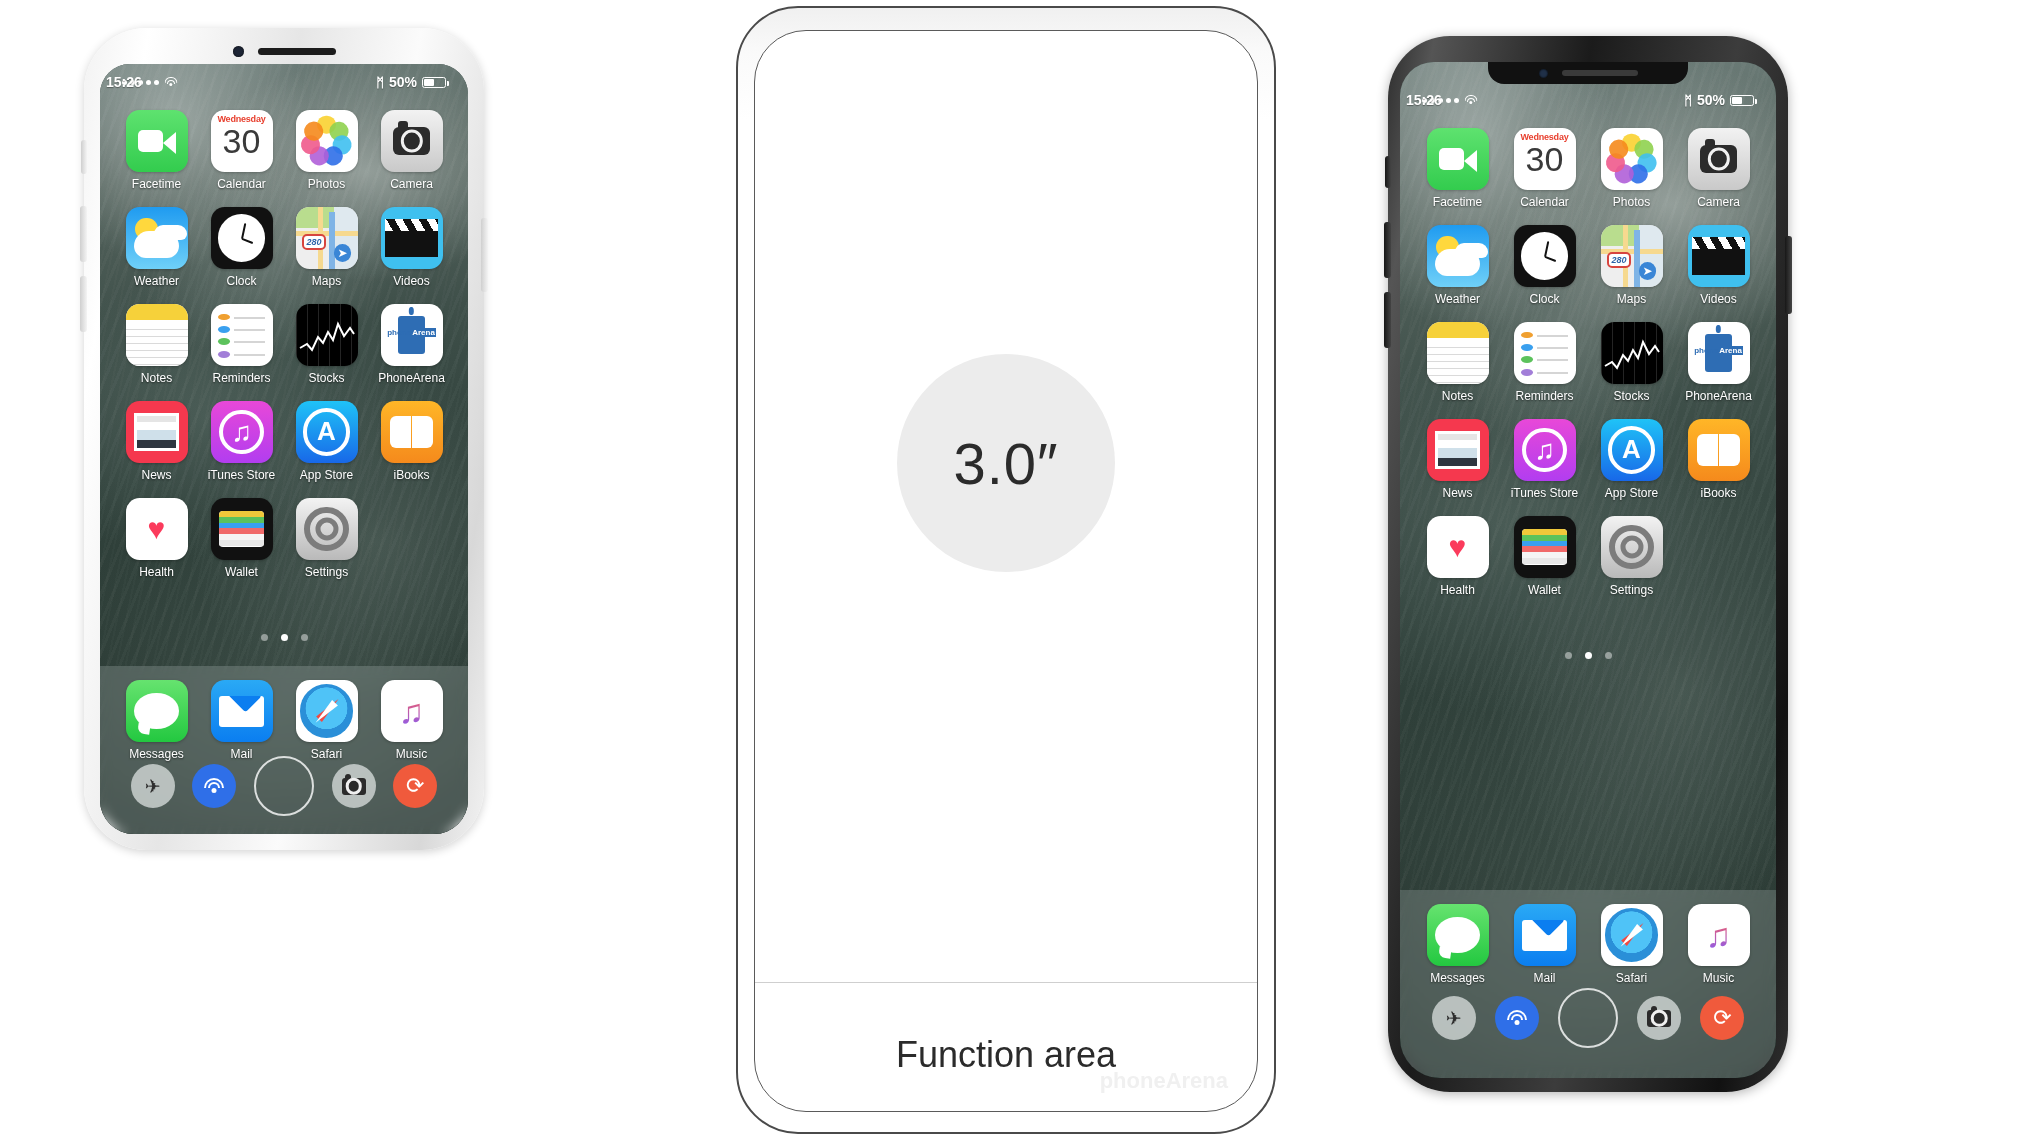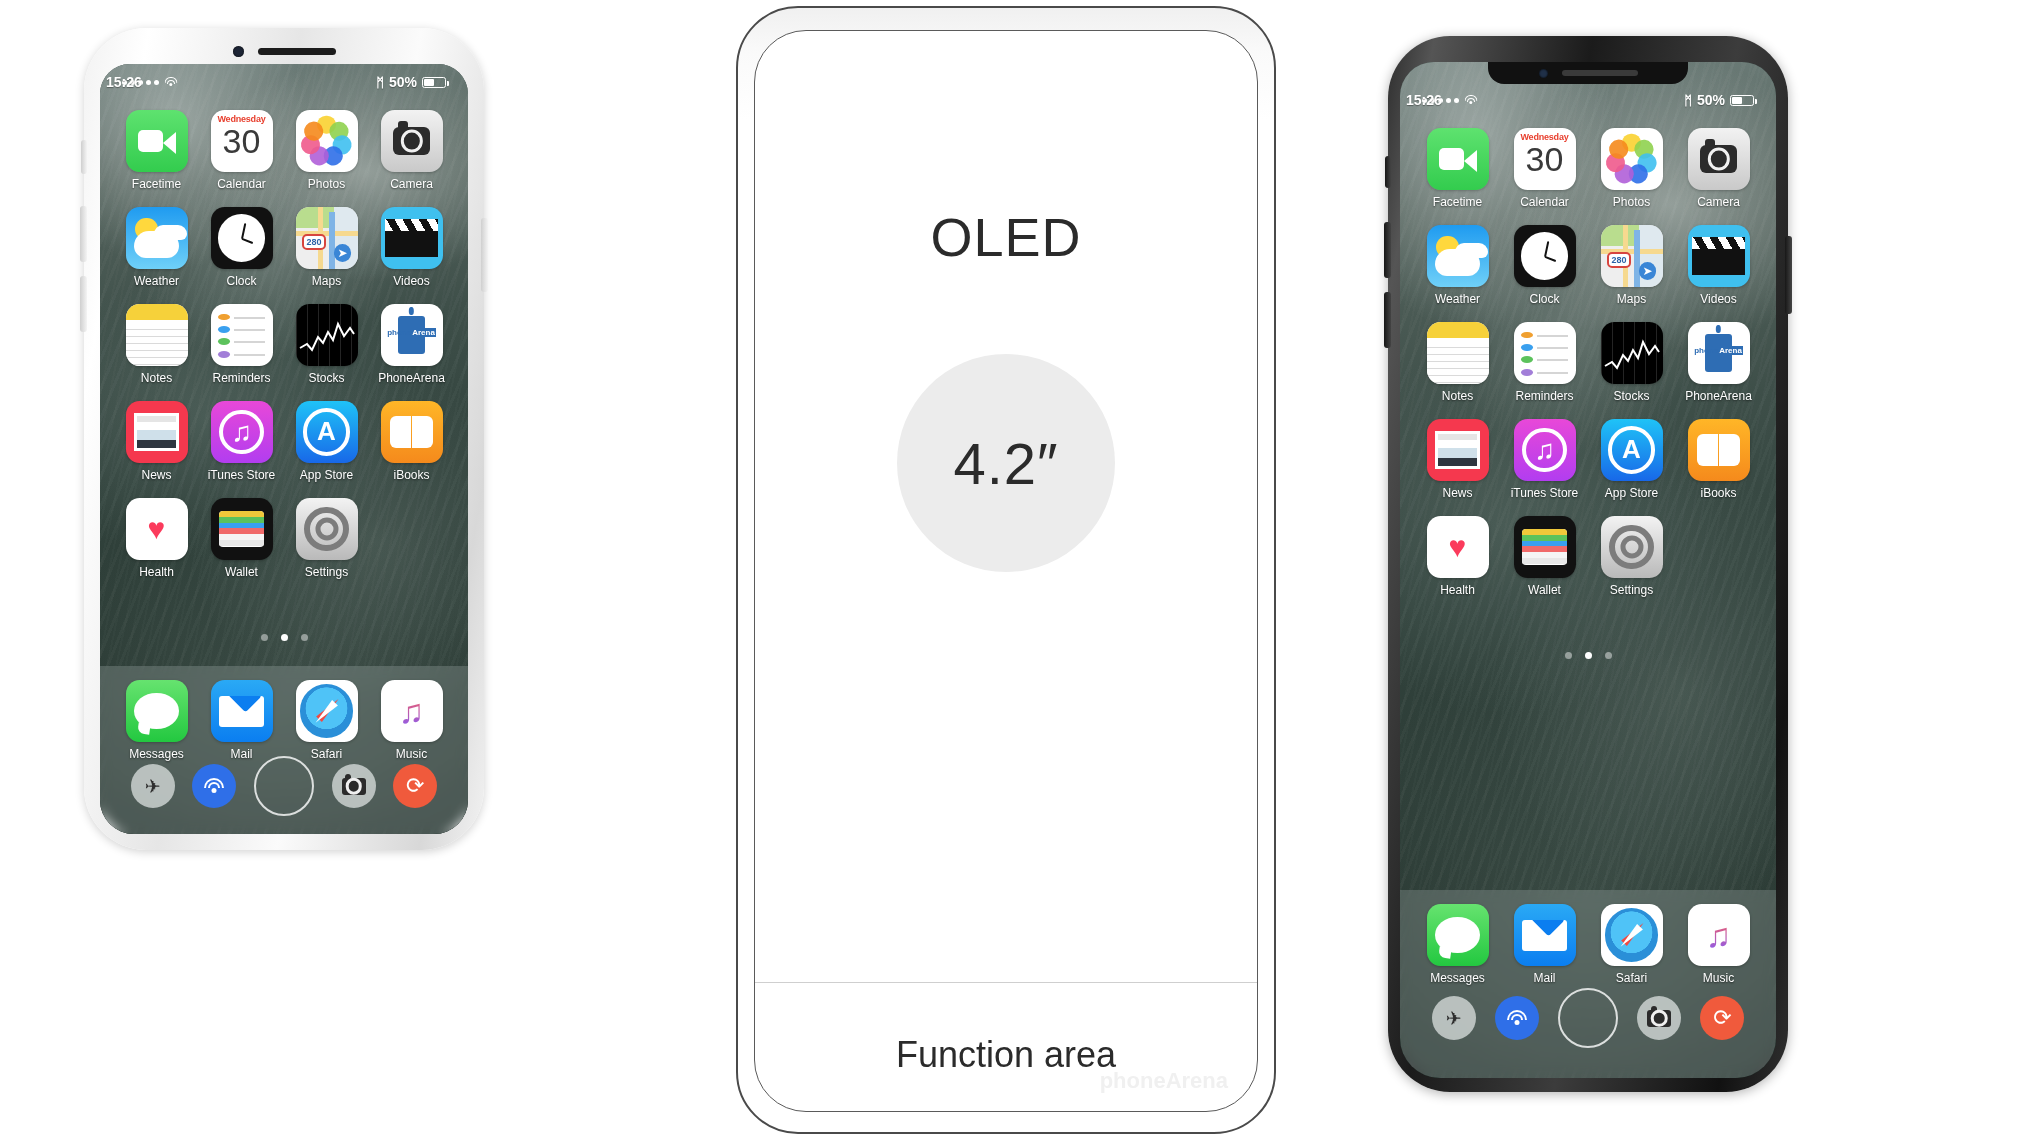--- a/index.html
+++ b/index.html
@@ -108,21 +108,21 @@
   .clockface { width:76%; height:76%; background:#fff; border-radius:50%; position:relative; }
   .clockface::before{ content:""; position:absolute; left:49%; top:18%; width:2px;height:34%; background:#111; transform-origin:bottom center; transform:rotate(12deg); border-radius:1px;}
   .clockface::after{ content:""; position:absolute; left:49%; top:27%; width:2px;height:25%; background:#111; transform-origin:bottom center; transform:rotate(112deg); border-radius:1px;}
 
   .ic-maps { background:#eee; }
   .ic-maps .green{ position:absolute; left:0;top:0;width:62%;height:34%;background:#b9dd8e; }
   .ic-maps .water{ position:absolute; right:0;top:0;width:42%;height:100%;background:#dfe9ef; }
   .ic-maps .road1{ position:absolute; left:0; top:38%; width:100%;height:9%;background:#f6d98f; }
   .ic-maps .road2{ position:absolute; left:36%; top:0; width:9%;height:100%;background:#f6d98f; }
   .ic-maps .hwy{ position:absolute; left:54%; top:8%; width:9%; height:92%; background:#7fb4e6; }
-  .ic-maps .shield{ position:absolute; left:10%; top:44%; width:40%;height:26%; background:#fff; border:2px solid #d7443e; border-radius:5px; color:#2c63a8; font-size:9px; font-weight:bold; display:flex;align-items:center;justify-content:center;}
+  .ic-maps .shield{ position:absolute; left:10%; top:44%; width:40%;height:26%; background:#fff; border:2px solid #d7443e; border-radius:5px; color:#2c63a8; font-size:9px; font-weight:bold; display:flex;align-items:center;justify-content:center;font-style:italic;}
   .ic-maps .pin{ position:absolute; right:10%; bottom:12%; width:28%;height:28%; border-radius:50%; background:#3a86d6; color:#fff; font-size:12px; display:flex;align-items:center;justify-content:center; }
 
   .ic-videos { background:#3fc0ef; }
   .ic-videos .clap{ position:absolute; left:8%; top:20%; width:84%; height:60%; background:#111;}
   .ic-videos .clap::before{content:"";position:absolute;left:0;top:0;width:100%;height:32%;background:
     repeating-linear-gradient(60deg,#fff 0 7px,#111 7px 14px);}
 
   .ic-notes { background:#fff; }
   .ic-notes .top{ position:absolute;left:0;top:0;width:100%;height:26%;background:#f6d13a; }
   .ic-notes .lines{ position:absolute;left:0;top:30%;width:100%;bottom:0;
@@ -500,24 +500,23 @@
           <div class="fbtn red" style="width:44px;height:44px;font-size:22px;">⟳</div>
         </div>
       </div>
     </div>
   </div>
 
   <div class="outline-phone" style="left:736px; top:6px; width:540px; height:1128px;">
     <div class="op-outer"></div>
     <div class="op-inner" style="left:18px; top:24px; right:18px; bottom:22px;"></div>
 
-    <div class="op-title" style="top:200px;">OLED</div>
 
     <div class="op-circle" style="top:348px; width:218px; height:218px;">
-      <span class="op-size">4.2″</span>
+      <span class="op-size">3.0″</span>
     </div>
 
 
     <div class="op-divider" style="left:19px; right:19px; top:976px;"></div>
     <div class="op-func" style="top:1028px;">Function area</div>
     <div class="op-watermark" style="right:48px; bottom:40px;">phoneArena</div>
   </div>
 
   <div class="device black" style="left:1388px; top:36px; width:400px; height:1056px;">
     <div class="body-shell"></div>

